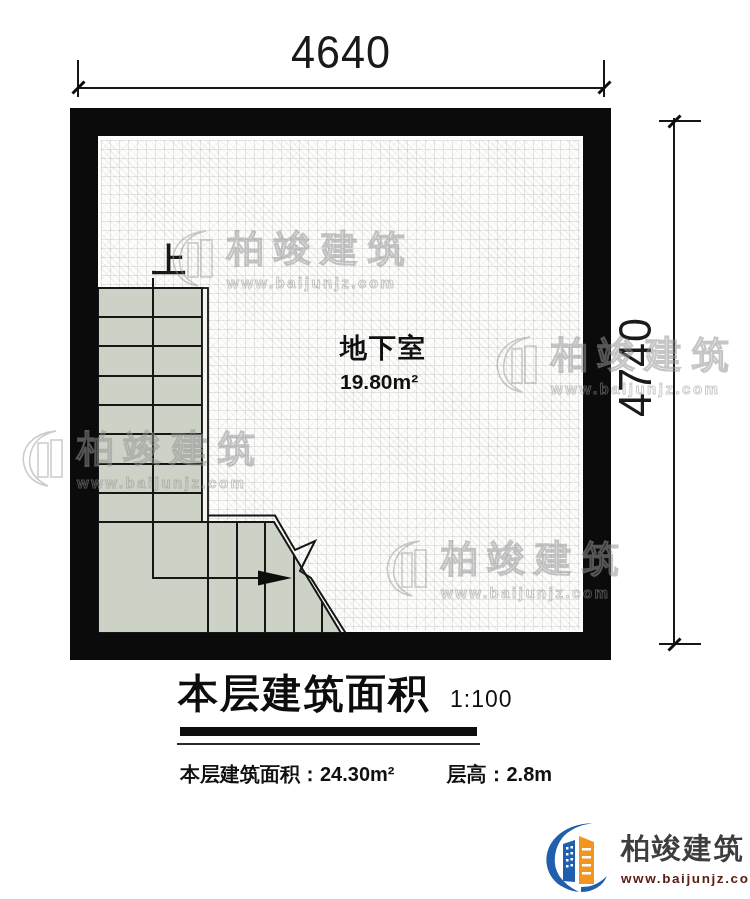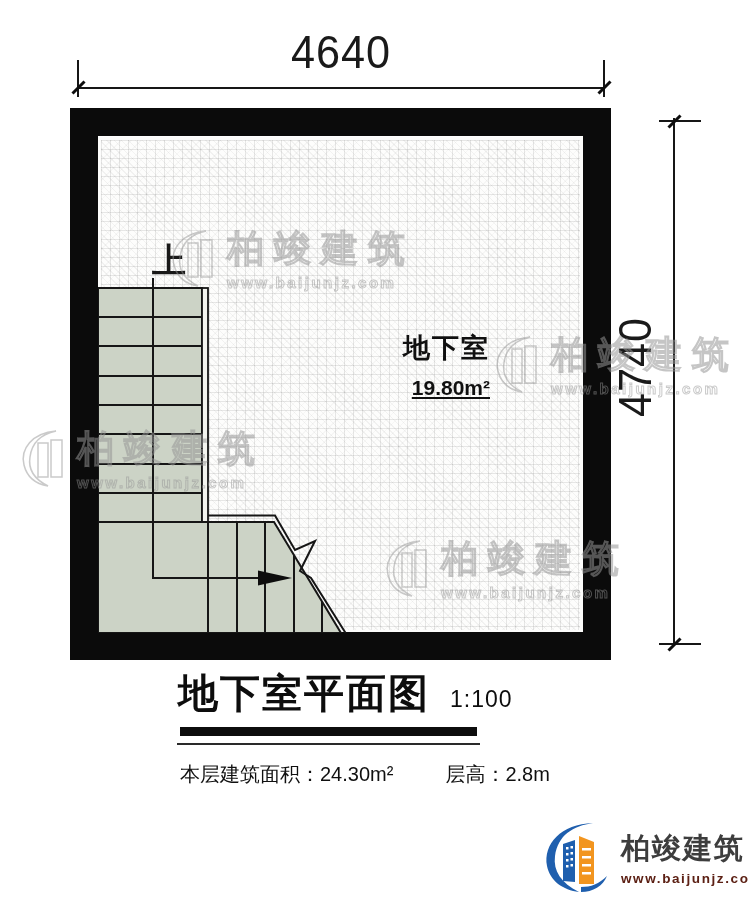--- a/index.html
+++ b/index.html
@@ -22,41 +22,41 @@
                  border:3px solid #fcfcfb; background-color:#fdfdfc;
                  background-image:
                    repeating-linear-gradient(45deg, rgba(90,90,90,.07) 0 1px, transparent 1px 5px),
                    repeating-linear-gradient(135deg, rgba(90,90,90,.045) 0 1px, transparent 1px 7px),
                    repeating-linear-gradient(to right, rgba(0,0,0,.09) 0 1px, transparent 1px 9px),
                    repeating-linear-gradient(to bottom, rgba(0,0,0,.09) 0 1px, transparent 1px 9px); }
   .stair-svg { position:absolute; left:98px; top:137px; }
 
   .up-label { position:absolute; left:152px; top:238px; font-size:34px; font-weight:700; color:#181818; }
 
-  .room-label { position:absolute; left:340px; top:330px; width:150px; text-align:right; color:#101010; }
+  .room-label { position:absolute; left:340px; top:330px; width:150px; text-align:left; color:#101010; }
   .room-label .name { font-size:27px; font-weight:700; letter-spacing:2px; }
-  .room-label .area { font-size:21px; font-weight:700; margin-top:10px;text-decoration:underline; }
+  .room-label .area { font-size:21px; font-weight:700; margin-top:4px; }
 
   
   .wm { position:absolute; display:flex; align-items:center; gap:7px; pointer-events:none; }
   .wm-text .big { font-size:37px; font-weight:700; letter-spacing:10px; white-space:nowrap;
                   color:rgba(175,175,175,.28);
                   -webkit-text-stroke:1px rgba(150,150,150,.55); -webkit-text-fill-color:transparent; }
   .wm-text .small { font-size:15px; font-weight:700; letter-spacing:2.5px; white-space:nowrap;
                     color:rgba(175,175,175,.30);
                     -webkit-text-stroke:1px rgba(150,150,150,.5); -webkit-text-fill-color:transparent; }
 
   
   .title-row { position:absolute; left:178px; top:666px; display:flex; align-items:baseline; gap:20px; color:#0d0d0d; }
   .title-row .title { font-size:40px; font-weight:600; letter-spacing:2px; }
   .title-row .scale { font-size:23px; font-weight:500; letter-spacing:1px; }
   .title-bar-thick { position:absolute; left:180px; top:727px; width:297px; height:9px; background:#0d0d0d; }
   .title-bar-thin  { position:absolute; left:177px; top:743px; width:303px; height:2px; background:#2a2a2a; }
 
-  .info-line1 { position:absolute; left:180px; top:761px; font-size:20px; color:#101010; font-weight:400; }
+  .info-line1 { position:absolute; left:180px; top:761px; font-size:20px; color:#101010; font-weight:700; }
   .info-line1 .gap { display:inline-block; width:52px; }
   .info-line2 { position:absolute; left:180px; top:790px; font-size:20px; color:#101010; font-weight:500; }
 
   
   .brand { position:absolute; left:541px; top:820px; display:flex; align-items:center; gap:8px; }
   .brand-txt .cn { font-size:29px; font-weight:800; color:#3d3d3d; letter-spacing:2px; }
   .brand-txt .url { font-size:13.5px; font-weight:700; letter-spacing:1.6px; margin-top:2px; }
 </style>
 </head>
 <body>
@@ -173,21 +173,21 @@
       <rect x="20" y="16" width="10" height="34" fill="none" stroke="rgba(150,150,150,.5)" stroke-width="1.5"></rect>
       <rect x="33" y="13" width="11" height="37" fill="none" stroke="rgba(150,150,150,.5)" stroke-width="1.5"></rect>
     </svg>
     <div class="wm-text">
       <div class="big">柏竣建筑</div>
       <div class="small">www.baijunjz.com</div>
     </div>
   </div>
 
   <div class="title-row">
-    <span class="title">地下室平面图</span>
+    <span class="title">本层建筑面积</span>
     <span class="scale">1:100</span>
   </div>
   <div class="title-bar-thick"></div>
   <div class="title-bar-thin"></div>
 
   <div class="info-line1">
     <span>本层建筑面积：24.30m²</span><span class="gap"></span><span>层高：2.8m</span>
   </div>
 
   <div class="brand">

